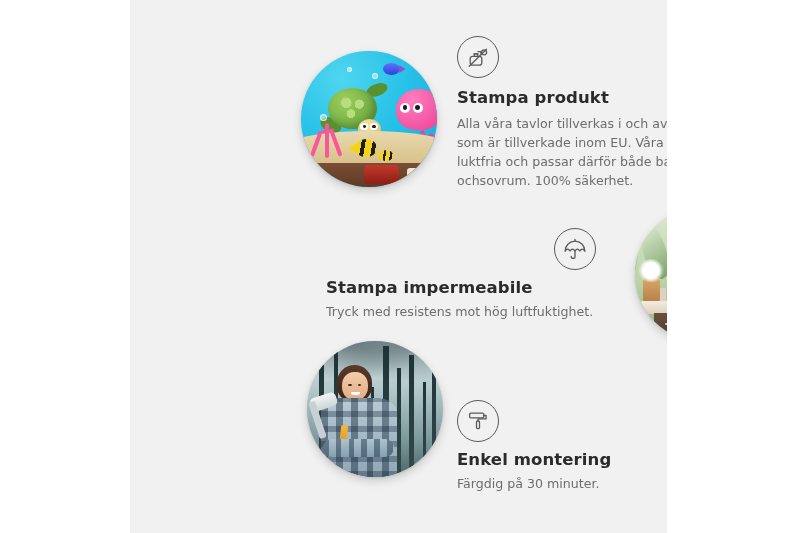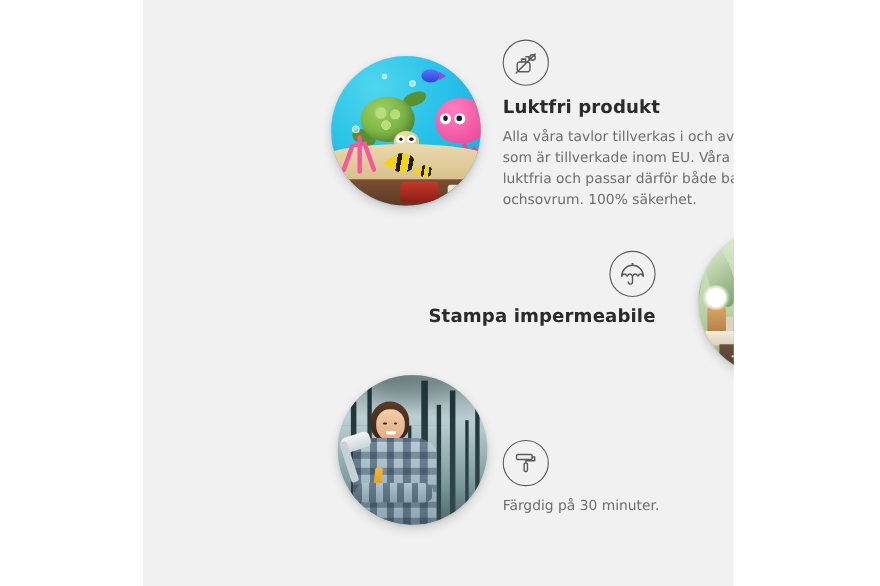--- a/index.html
+++ b/index.html
@@ -308,21 +308,21 @@
     line-height:1.52;
     margin:0;
   }
 
   
   #feature-odour{ left: 327px; top: 36px; width: 300px; text-align:left; }
   #feature-odour .icon-circle{ margin-bottom:10px; }
   #feature-odour .f-title{ margin-bottom:5px; }
 
   
-  #feature-water{ left: 196px; top: 228px; width: 270px; text-align:right; }
+  #feature-water{ left: 196px; top: 228px; width: 270px; }
   #feature-water .icon-wrap{ display:flex; justify-content:flex-end; }
   #feature-water .icon-circle{ margin-bottom:8px; }
   #feature-water .f-title{ margin-bottom:3px; }
 
   
   #feature-mount{ left: 327px; top: 400px; width: 260px; text-align:left; }
   #feature-mount .icon-circle{ margin-bottom:8px; }
   #feature-mount .f-title{ margin-bottom:3px; }
 </style>
 </head>
@@ -440,49 +440,51 @@
               <path d="M13.0 7.6h3.0v2.6"></path>
               <circle cx="19.1" cy="8.3" r="2.5"></circle>
               <path d="M16.0 8.3h0.6"></path>
             </g>
             <g fill="none" stroke="#5a5a5a" stroke-width="1.3" stroke-linecap="round">
               <path d="M4.2 22.3L21.5 5.2"></path>
             </g>
           </svg>
         </div>
       </div>
-      <p class="f-title">Luktfri produkt</p>
+      <p class="f-title">Stampa produkt</p>
       <p class="f-body">Alla våra tavlor tillverkas i och av produkter som är tillverkade inom EU. Våra produkter är luktfria och passar därför både barnrum ochsovrum. 100% säkerhet.</p>
     </div>
 
     <div class="feature" id="feature-water">
       <div class="icon-wrap">
         <div class="icon-circle">
           <svg width="26" height="26" viewBox="0 0 26 26" aria-hidden="true">
             <g fill="none" stroke="#5a5a5a" stroke-width="1.3" stroke-linecap="round" stroke-linejoin="round">
               <path d="M3.2 15.0a9.8 9.8 0 0 1 19.6 0"></path>
               <path d="M3.2 15.0c1.6-2.6 3.3-2.6 4.9 0 1.6-2.6 3.3-2.6 4.9 0 1.6-2.6 3.3-2.6 4.9 0 1.6-2.6 3.3-2.6 4.9 0"></path>
               <path d="M13 15.0v5.4a1.9 1.9 0 0 1-3.8 0"></path>
               <path d="M13 5.2V3.4"></path>
             </g>
           </svg>
         </div>
       </div>
       <p class="f-title">Stampa impermeabile</p>
+      <p class="f-body">Tryck med resistens mot hög luftfuktighet.</p>
     </div>
 
     <div class="feature" id="feature-mount">
       <div class="icon-wrap">
         <div class="icon-circle">
           <svg width="26" height="26" viewBox="0 0 26 26" aria-hidden="true">
             <g fill="none" stroke="#5a5a5a" stroke-width="1.3" stroke-linecap="round" stroke-linejoin="round">
               <rect x="4.6" y="5.2" width="14.2" height="4.6" rx="1.3"></rect>
               <path d="M18.8 7.5h2.3v3.4h-8.0v2.0"></path>
               <rect x="11.5" y="13.0" width="3.0" height="7.6" rx="1.0"></rect>
             </g>
           </svg>
         </div>
       </div>
+      <p class="f-title">Enkel montering</p>
       <p class="f-body">Färgdig på 30 minuter.</p>
     </div>
 
   </div>
 </div>
 
 </body></html>

